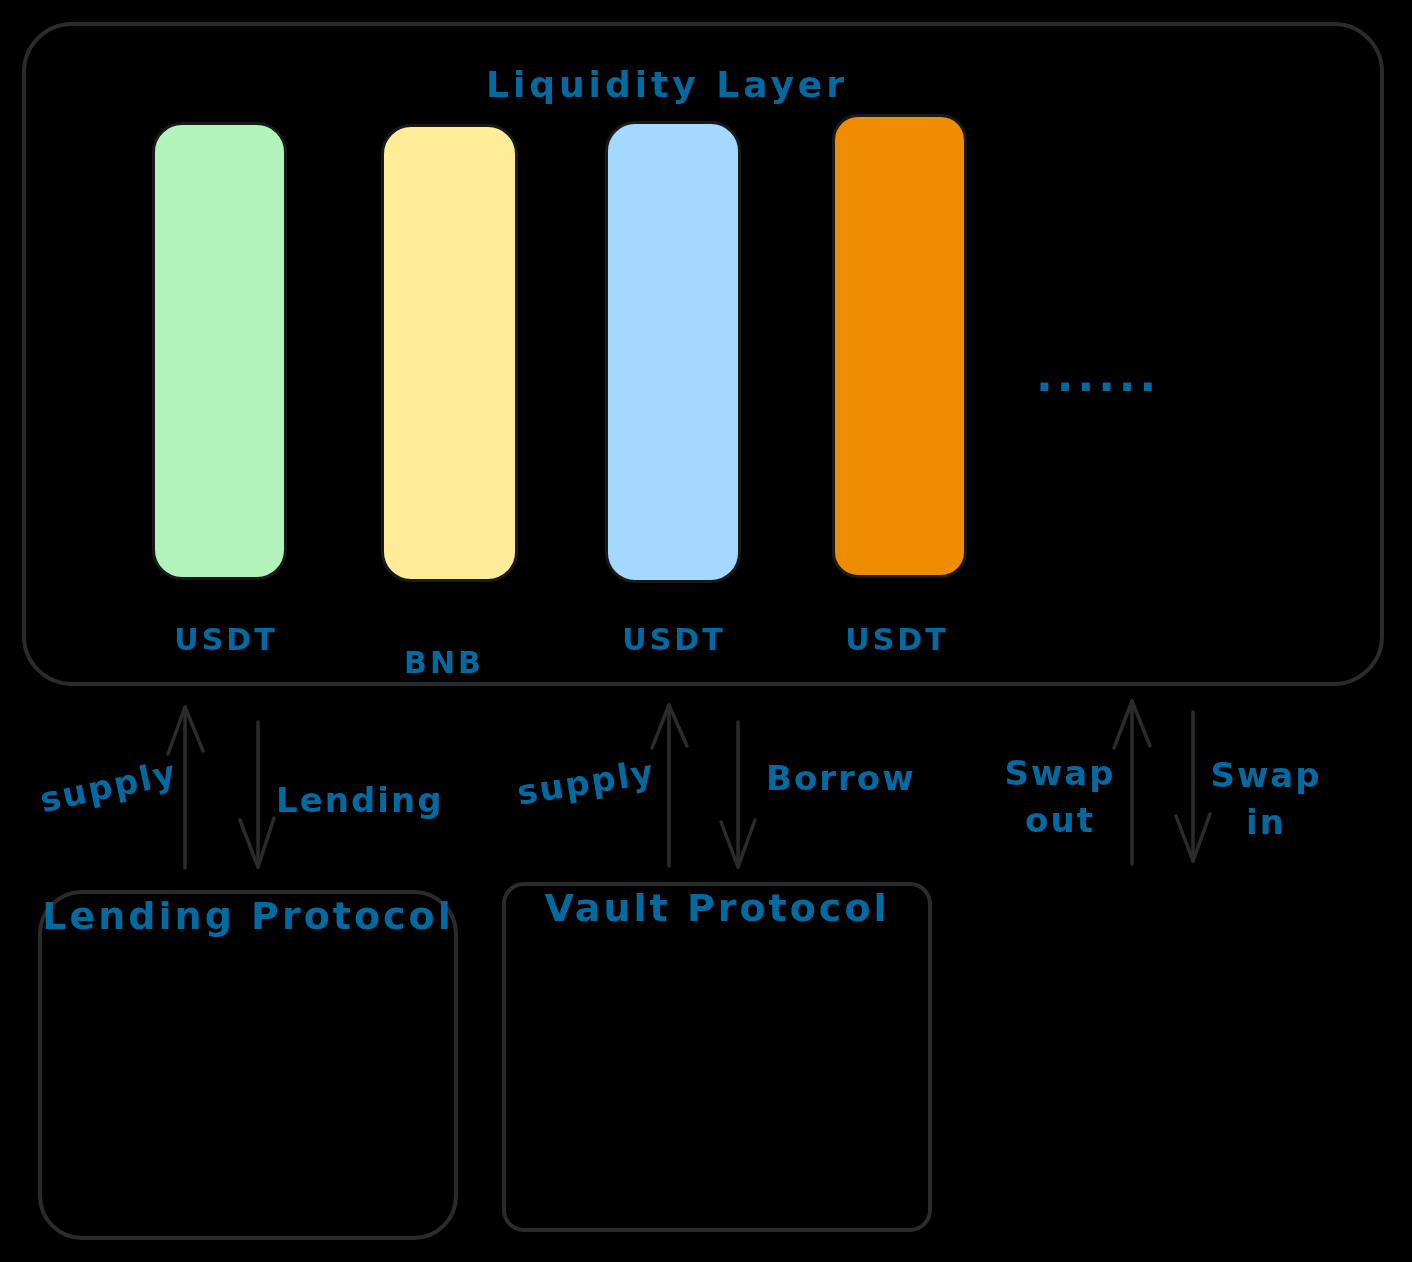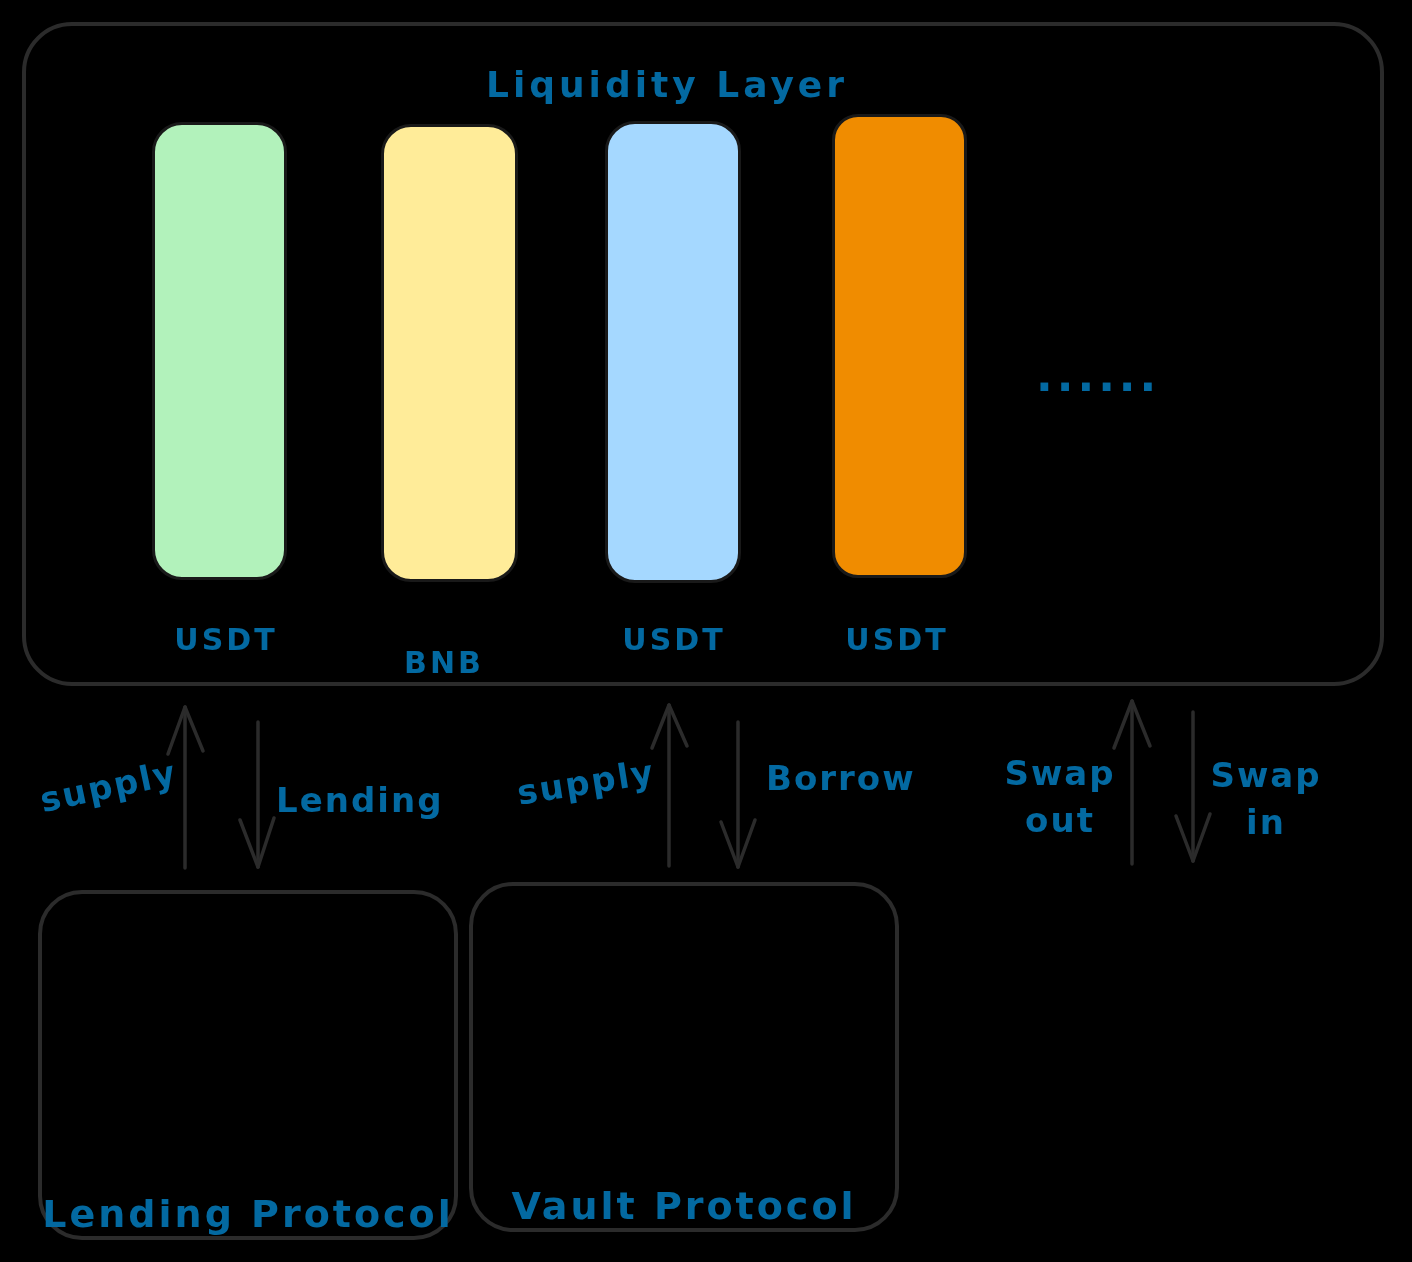--- a/index.html
+++ b/index.html
@@ -32,25 +32,25 @@
   .flow-label{
     position:absolute;font-size:34px;letter-spacing:2px;font-weight:bold;white-space:nowrap;
   }
   .fl-supply-left{left:36px;top:766px;width:145px;text-align:center;transform:rotate(-12deg);}
   .fl-withdraw{left:276px;top:780px;}
   .fl-supply-mid{left:516px;top:762px;width:140px;text-align:center;transform:rotate(-9deg);}
   .fl-borrow{left:766px;top:758px;}
   .fl-swap-out{left:998px;top:750px;width:124px;text-align:center;line-height:47px;}
   .fl-swap-in{left:1204px;top:752px;width:124px;text-align:center;line-height:47px;}
   .protocol-box{
-    border-radius:44px;display:flex;align-items:flex-end;justify-content:center;
+    border-radius:44px;display:flex;align-items:flex-start;justify-content:center;
     font-size:38px;letter-spacing:3px;font-weight:bold;
   }
   .box-lending{left:38px;top:890px;width:420px;height:350px;}
-  .box-vault{left:469px;top:882px;width:430px;height:350px;}
+  .box-vault{left:502px;top:882px;width:430px;height:350px;border-radius:22px;}
   .box-dex{left:962px;top:875px;width:431px;height:352px;}
 </style>
 </head>
 <body>
 
 <div class="canvas">
 
   <div class="box liquidity-box"></div>
   <div class="title">Liquidity Layer</div>
 

